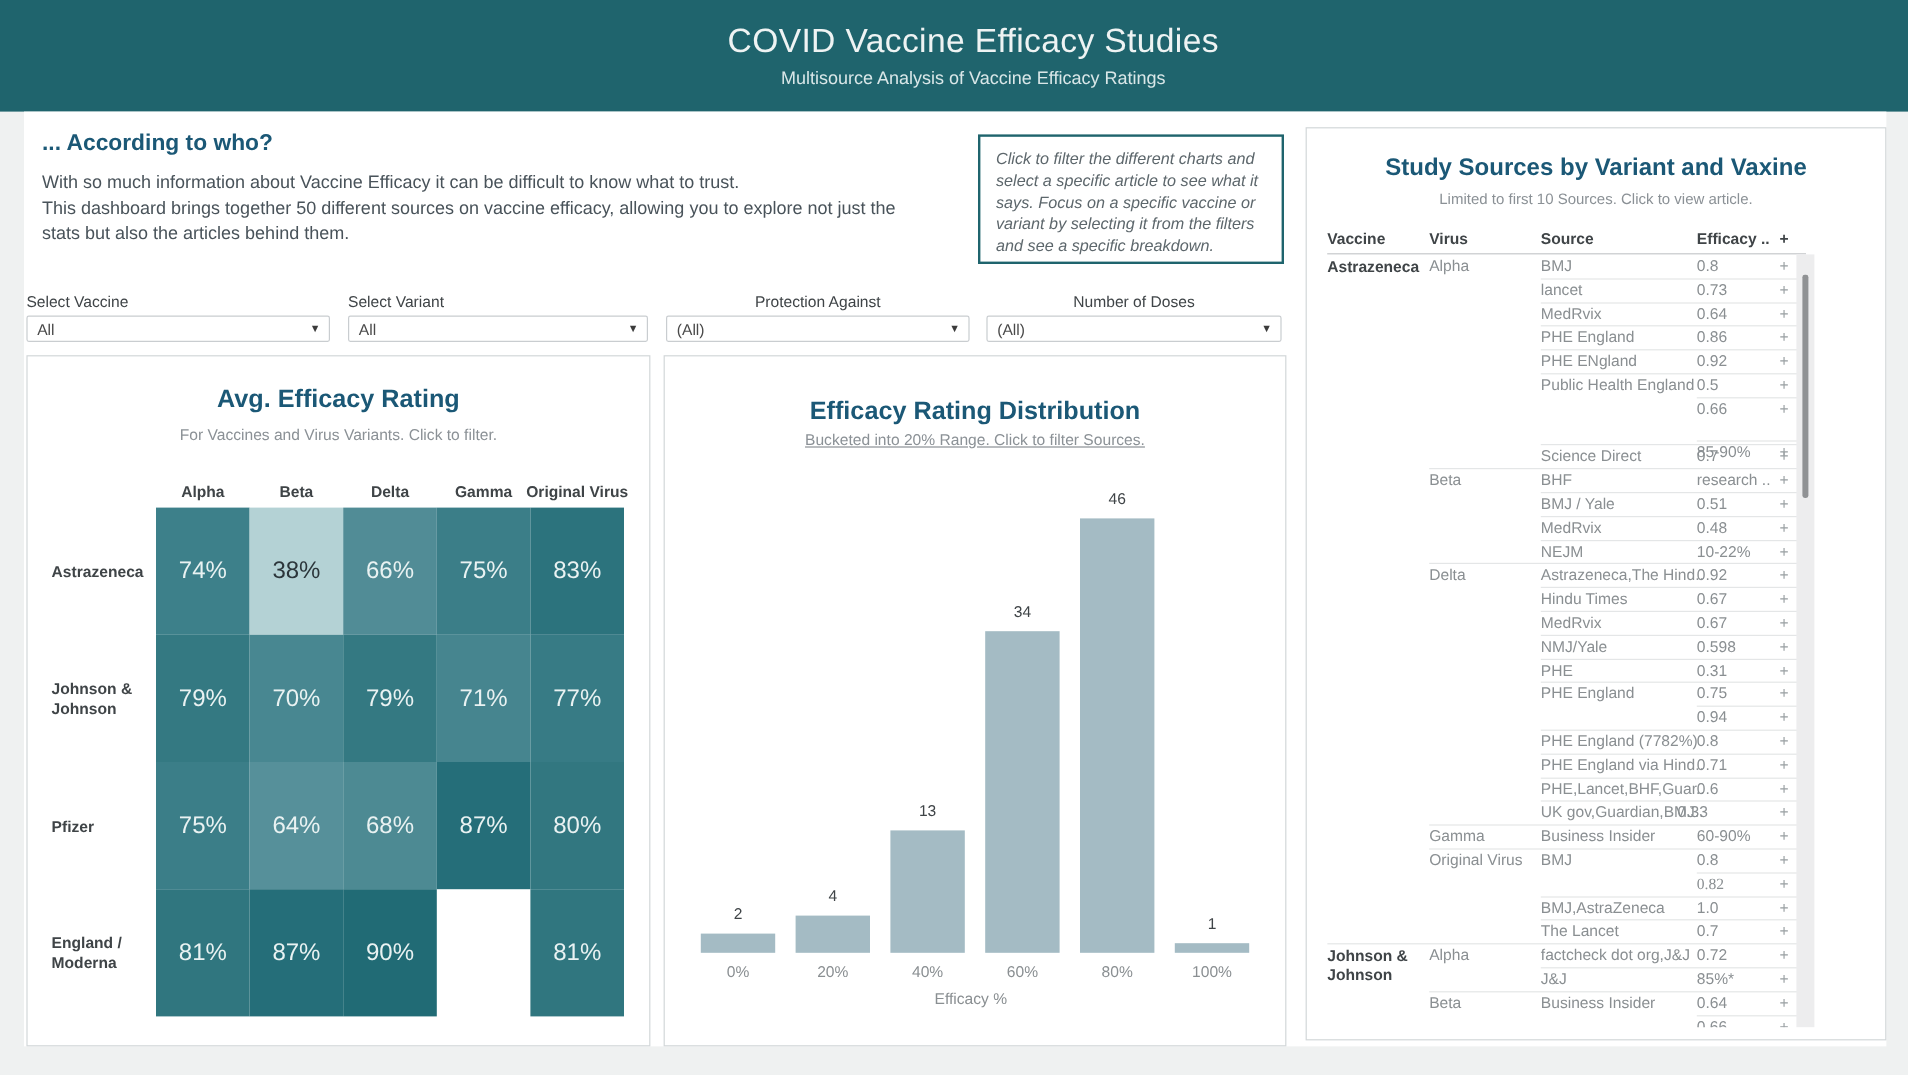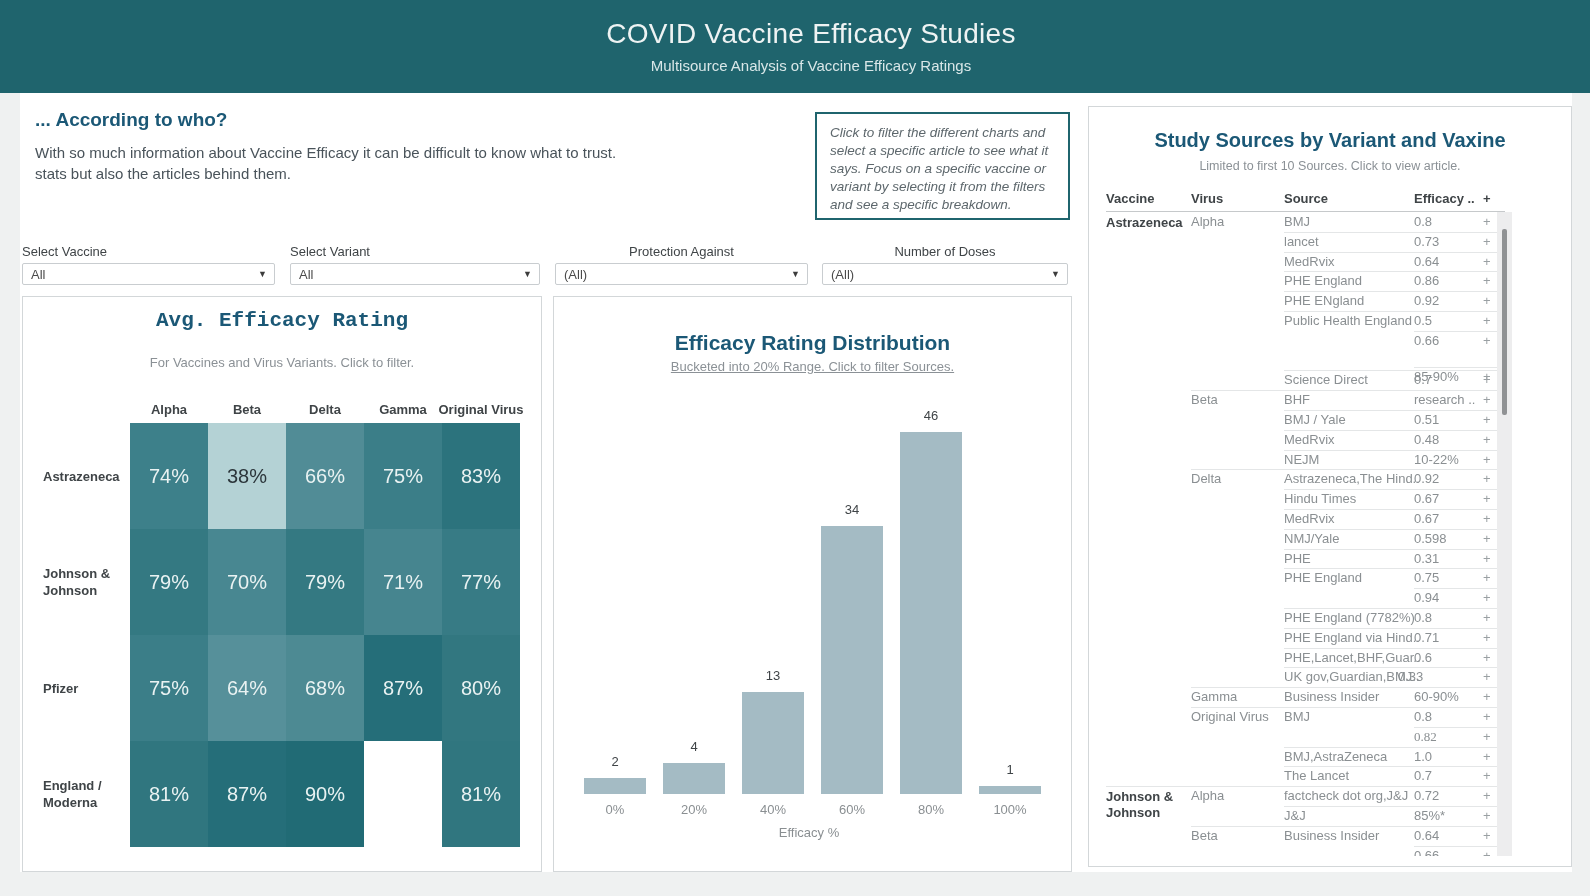--- a/index.html
+++ b/index.html
@@ -40,21 +40,21 @@
   
   .panel{ position:absolute; background:var(--panel-bg); border:1px solid var(--panel-border); }
   #panel-heatmap{ left:22px;  top:296px; width:520px; height:576px; }
   #panel-bars{    left:553px; top:296px; width:519px; height:576px; }
   #panel-sources{ left:1088px; top:106px; width:484px; height:761px; }
 
   .chart-title{ position:absolute; left:0; width:100%; text-align:center; font-size:21px; font-weight:700; color:var(--title-blue); }
   .chart-sub{ position:absolute; left:0; width:100%; text-align:center; font-size:13px; color:var(--subtitle-gray); }
 
   
-  #panel-heatmap .chart-title{ top:12px;font-family:Liberation Mono, monospace; }
+  #panel-heatmap .chart-title{ top:24px; }
   #panel-heatmap .chart-sub{ top:58px; }
   .hm-colhdr{ position:absolute; height:16px; display:flex; align-items:center; justify-content:center; font-size:13px; font-weight:700; color:var(--text-dark); white-space:nowrap; }
   .hm-rowlbl{ position:absolute; left:20px; width:86px; display:flex; align-items:center; font-size:13px; font-weight:700; color:var(--text-dark); line-height:17px; }
   .hm-cell{ position:absolute; display:flex; align-items:center; justify-content:center; font-size:20px; cursor:pointer; }
 
   
   #panel-bars .chart-title{ top:34px; }
   #panel-bars .chart-sub{ top:62px;text-decoration:underline; }
   .bar{ position:absolute; background:var(--bar-color); cursor:pointer; }
   .bar-vlabel{ position:absolute; width:62px; text-align:center; font-size:13px; color:var(--text-dark); }
@@ -84,20 +84,21 @@
   <div id="hdr">
     <div class="hdr-title">COVID Vaccine Efficacy Studies</div>
     <div class="hdr-sub">Multisource Analysis of Vaccine Efficacy Ratings</div>
   </div>
 
   <div id="canvas"></div>
 
   <div id="intro">
     <div class="intro-h">... According to who?</div>
     <div class="intro-p first">With so much information about Vaccine Efficacy it can be difficult to know what to trust.</div>
+    <div class="intro-p">This dashboard brings together 50 different sources on vaccine efficacy, allowing you to explore not just the</div>
     <div class="intro-p">stats but also the articles behind them.</div>
   </div>
 
   <div id="infobox">
     <p>Click to filter the different charts and select a specific article to see what it says. Focus on a specific vaccine or variant by selecting it from the filters and see a specific breakdown.</p>
   </div>
 
   <div class="filter" id="filter-0">
     <div class="flabel">Select Vaccine</div>
     <div class="dropdown">

